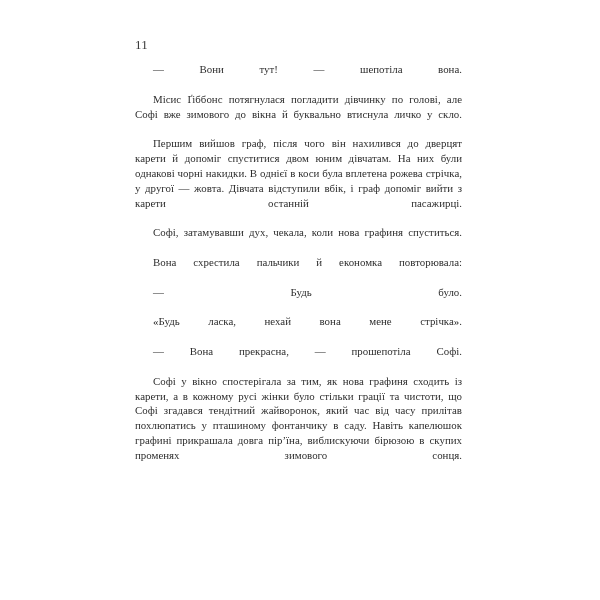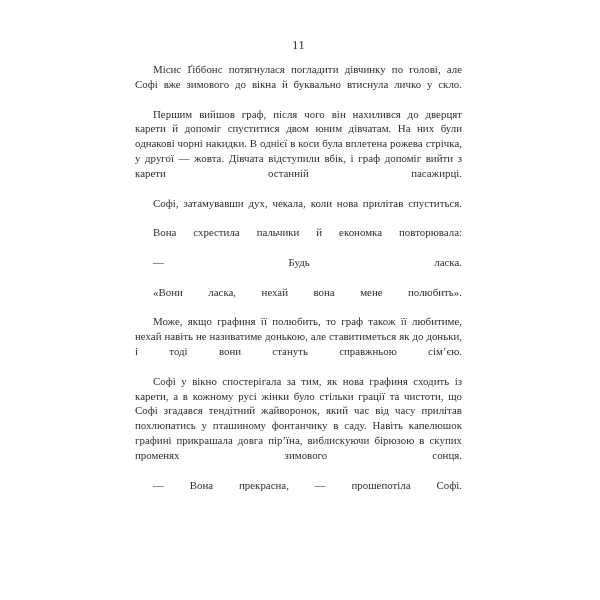--- a/index.html
+++ b/index.html
@@ -23,21 +23,21 @@
     background: #ffffff;
     box-sizing: border-box;
   }
 
   
   .folio {
     position: absolute;
     top: 38px;
     left: 135px;
     width: 327px;
-    text-align: center;
+    text-align: left;
     font-size: 13px;
     line-height: 14px;
     color: #3a3a3a;
     letter-spacing: 0.2px;
   }
 
   
   .textblock {
     position: absolute;
     top: 62px;
@@ -67,24 +67,24 @@
   }
 </style>
 </head>
 <body>
 
 <div class="page">
 
   <div class="folio">11</div>
 
   <div class="textblock" id="textblock">
+      <p>— Вони тут! — шепотіла вона.</p>
       <p>Місис Ґіббонс потягнулася погладити дівчинку по голові, але Софі вже зимового до вікна й буквально втиснула личко у скло.</p>
       <p>Першим вийшов граф, після чого він нахилився до дверцят карети й допоміг спуститися двом юним дівчатам. На них були однакові чорні накидки. В однієї в коси була вплетена рожева стрічка, у другої — жовта. Дівчата відступили вбік, і граф допоміг вийти з карети останній пасажирці.</p>
-      <p>Софі, затамувавши дух, чекала, коли нова прилітав спуститься.</p>
+      <p>Софі, затамувавши дух, чекала, коли нова графиня спуститься.</p>
       <p>Вона схрестила пальчики й економка повторювала:</p>
-      <p>— Будь ласка.</p>
-      <p>«Вони ласка, нехай вона мене полюбить».</p>
-      <p>Може, якщо графиня її полюбить, то граф також її любитиме, нехай навіть не називатиме донькою, але ставитиметься як до доньки, і тоді вони стануть справжньою сім’єю.</p>
+      <p>— Будь було.</p>
+      <p>«Будь ласка, нехай вона мене стрічка».</p>
+      <p>— Вона прекрасна, — прошепотіла Софі.</p>
       <p>Софі у вікно спостерігала за тим, як нова графиня сходить із карети, а в кожному русі жінки було стільки грації та чистоти, що Софі згадався тендітний жайворонок, який час від часу прилітав похлюпатись у пташиному фонтанчику в саду. Навіть капелюшок графині прикрашала довга пір’їна, виблискуючи бірюзою в скупих променях зимового сонця.</p>
-      <p>— Вона прекрасна, — прошепотіла Софі.</p>
     </div>
 
 </div>
 
 </body></html>

